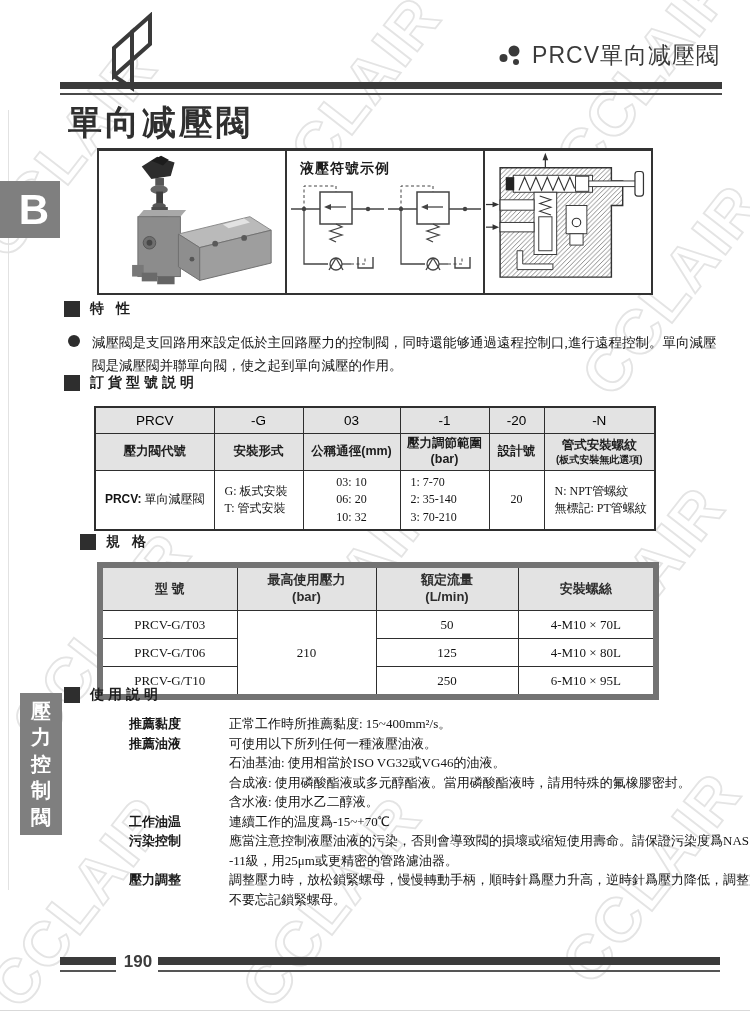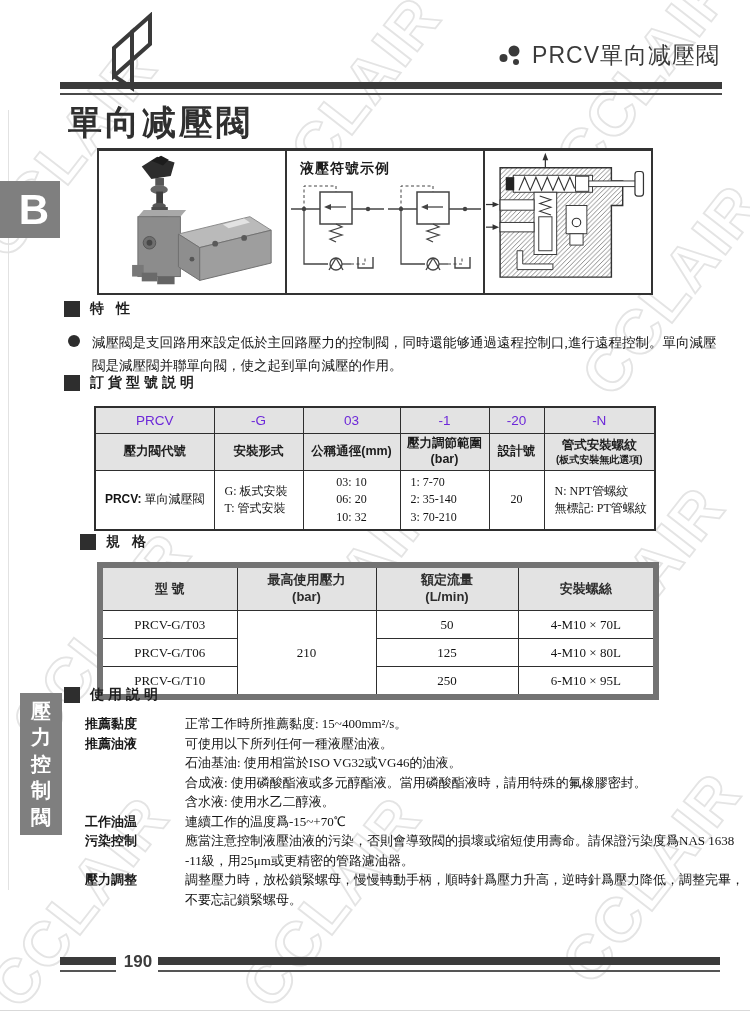--- a/index.html
+++ b/index.html
@@ -46,34 +46,34 @@
              font-family:"Liberation Serif", serif; font-size:13.5px; line-height:1.72; color:#161616; }
   .feature .dot { position:absolute; left:-24px; top:4px; width:12px; height:12px;
                   background:#2e2e2e; border-radius:50%; }
 
   
   table { border-collapse:collapse; table-layout:fixed; background:#fff; }
   .order-table { position:absolute; left:94px; top:406px; width:560px; border:2px solid #2e2e2e; }
   .spec-table  { position:absolute; left:97px; top:562px; width:556px; border:6px solid #737373; }
   td { border:1px solid #2e2e2e; text-align:center; vertical-align:middle; padding:1px 4px; }
   .th-bg { background:#e3e3e3; }
-  .code-row td { height:23px; font-size:13.5px; color:#6d28d9;margin-left:19px; }
+  .code-row td { height:23px; font-size:13.5px; color:#000000;margin-left:19px; }
   .label-row td { height:34px; font-size:12.5px; font-weight:bold; color:#1d1d1d; line-height:1.25; }
   .label-row .small { font-size:10px; font-weight:bold; }
   .value-row td { height:56px; font-family:"Liberation Serif", serif; font-size:12px;
                   color:#141414; line-height:1.45; }
   .value-row .left { text-align:left; padding-left:10px; }
   .cellline { white-space:nowrap; }
   .spec-table .th-row td { height:40px; font-size:13px; font-weight:bold; line-height:1.3; }
   .spec-table .d-row td { height:25px; font-family:"Liberation Serif", serif; font-size:13px; color:#141414; }
   .bold { font-weight:bold; }
 
   
   .usage { position:absolute; left:85px; top:714px; right:30px; }
-  .usage-item { display:flex; }
+  .usage-item { display:flex;margin-left:44px; }
   .u-term { width:100px; flex:none; font-weight:bold; font-size:13px; color:#1a1a1a; line-height:19.5px; }
   .u-def { flex:1; font-family:"Liberation Serif", serif; font-size:13px; color:#141414; }
   .u-line { line-height:19.5px; white-space:nowrap; }
 
   
   .side-tab { position:absolute; left:20px; top:693px; width:42px; height:142px; background:#7f7f7f;
               display:flex; flex-direction:column; align-items:center; justify-content:center; }
   .side-tab div { color:#fff; font-size:20px; font-weight:bold; line-height:26.5px; }
 
   

